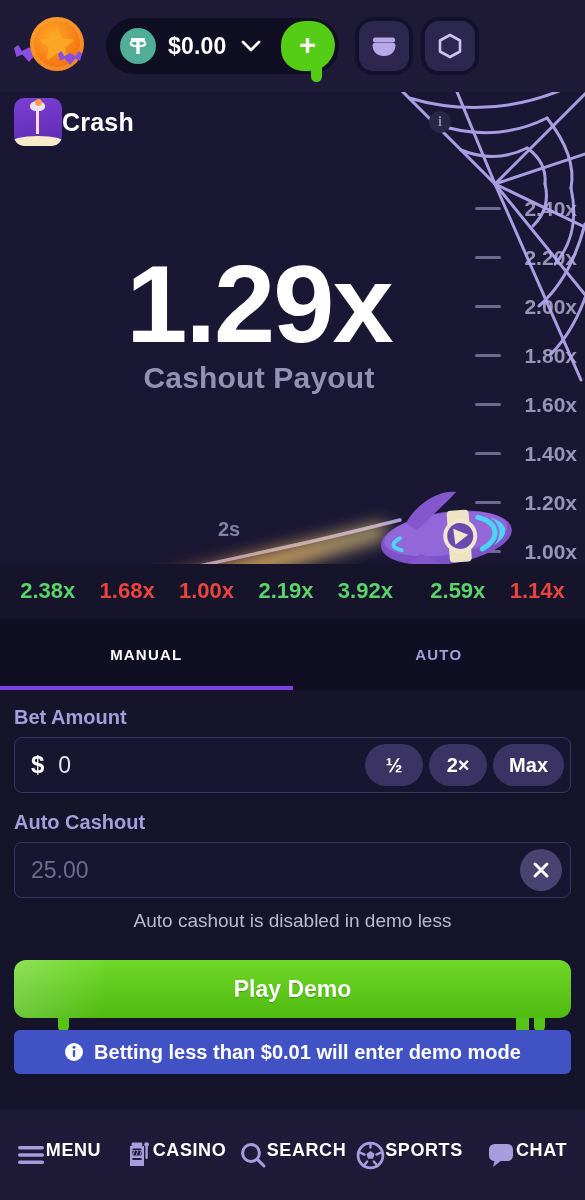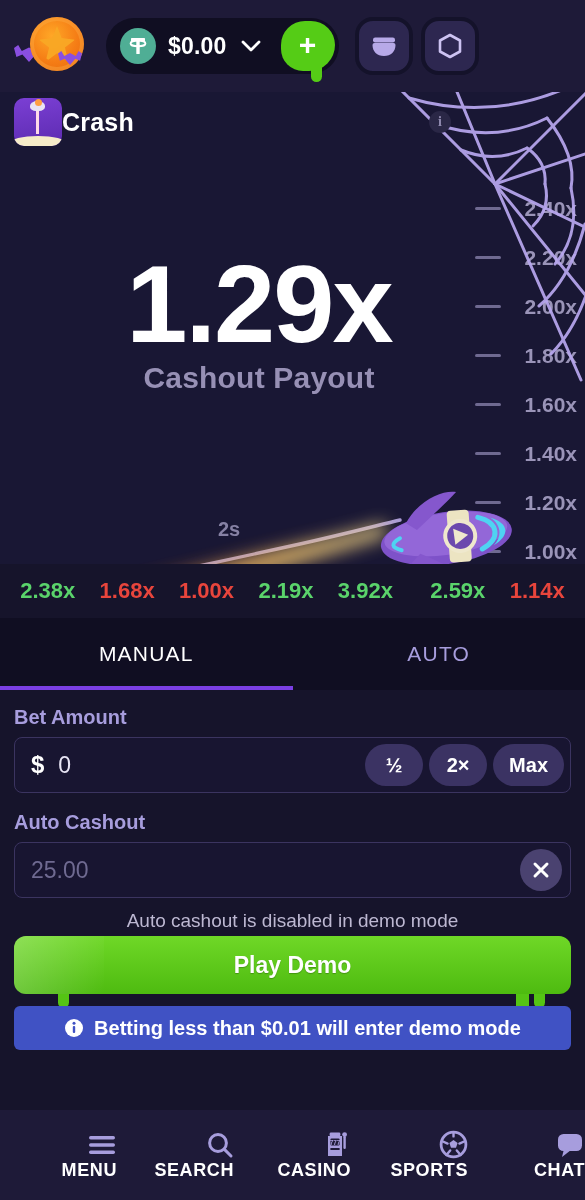--- a/index.html
+++ b/index.html
@@ -188,21 +188,21 @@
   
   .tabs {
     height: 72px; flex: 0 0 72px;
     background: #100e22;
     display: flex; align-items: stretch;
     position: relative;
   }
   .tab {
     flex: 1;
     display: flex; align-items: center; justify-content: center;
-    font-size: 21px; font-weight: 400; letter-spacing: 1.2px;
+    font-size: 15px; font-weight: 700; letter-spacing: 1.2px;
     cursor: pointer;
     color: #a79ddd;
     position: relative;
   }
   .tab.active { color: #ffffff; }
   .tab.active::after {
     content: ""; position: absolute; left: 0; right: 0; bottom: 0;
     height: 4px; background: #7b3fe4;
   }
 
@@ -260,21 +260,21 @@
   .clear-btn {
     width: 42px; height: 42px; border-radius: 50%;
     background: #4a4270; border: none;
     display: flex; align-items: center; justify-content: center;
     cursor: pointer;
   }
   .hint {
     color: #bdb8d2; font-size: 19px;
     margin-top: 12px; text-align: center;
   }
-  .play-wrap { position: relative; margin-top: 4px; }
+  .play-wrap { position: relative; margin-top: 28px; }
   .play-btn {
     position: relative;
     width: 100%; height: 58px;
     background: linear-gradient(180deg, #6fd827 0%, #4ebb10 100%);
     border: none; border-radius: 12px;
     color: #ffffff; font-size: 23px; font-weight: 700;
     cursor: pointer; z-index: 2;
     font-family: "Liberation Sans", sans-serif;
     text-shadow: 0 1px 1px rgba(0,0,0,.25);
     overflow: hidden;
@@ -304,21 +304,21 @@
   .notice-text { color: #fff; font-size: 20px; font-weight: 700; }
 
   
   .bottomnav {
     height: 90px; flex: 0 0 90px;
     background: #1e1a38;
     display: flex; align-items: center;
   }
   .nav-item {
     flex: 1;
-    display: flex; flex-direction: column; align-items: flex-end; justify-content: center;
+    display: flex; flex-direction: row; align-items: flex-start; justify-content: center;
     cursor: pointer;
   }
   .nav-label { color: #ffffff; font-size: 18px; font-weight: 700; letter-spacing: .6px; }
   .nav-icon { height: 30px; display: flex; align-items: center; justify-content: center; }
 </style>
 </head>
 <body>
 
 <div class="app">
 
@@ -511,21 +511,21 @@
     <div class="field-label">Auto Cashout</div>
     <div class="cashout-row">
       <input class="cashout-input" type="text" placeholder="25.00" style="">
       <button class="clear-btn">
         <svg width="20" height="20" viewBox="0 0 20 20">
           <path d="M4 4 L16 16 M16 4 L4 16" stroke="#ffffff" stroke-width="3" stroke-linecap="round"></path>
         </svg>
       </button>
     </div>
 
-    <div class="hint">Auto cashout is disabled in demo mode</div>
+    <div class="hint">Auto cashout is disabled in demo less</div>
 
     <div class="play-wrap">
       <div class="drip d1"></div>
       <div class="drip d2"></div>
       <div class="drip d3"></div>
       <button class="play-btn">Play Demo</button>
     </div>
 
     <div class="notice">
       <svg width="20" height="20" viewBox="0 0 20 20">
@@ -541,49 +541,49 @@
 
     <div class="nav-item">
       <span class="nav-icon">
         <svg width="30" height="22" viewBox="0 0 30 22">
           <rect x="2" y="2" width="26" height="3.4" rx="1.7" fill="#a79ddd"></rect>
           <rect x="2" y="9.3" width="26" height="3.4" rx="1.7" fill="#a79ddd"></rect>
           <rect x="2" y="16.6" width="26" height="3.4" rx="1.7" fill="#a79ddd"></rect>
         </svg>
       </span>
       <span class="nav-label">MENU</span>
-    </div>
-
-    <div class="nav-item">
-      <span class="nav-icon">
-        <svg width="28" height="28" viewBox="0 0 28 28">
-          <circle cx="12" cy="12" r="8.4" fill="none" stroke="#a79ddd" stroke-width="3"></circle>
-          <path d="M18.4 18.4 L25 25" stroke="#a79ddd" stroke-width="3" stroke-linecap="round"></path>
-        </svg>
-      </span>
-      <span class="nav-label">SEARCH</span>
     </div>
 
     <div class="nav-item">
       <span class="nav-icon">
         <svg width="28" height="30" viewBox="0 0 28 30">
           <path d="M5 6 h14 v20 h-14 z" fill="#a79ddd"></path>
           <rect x="6.6" y="2.5" width="10.8" height="4" rx="1.4" fill="#a79ddd"></rect>
           <rect x="7.4" y="8.5" width="9.2" height="7" rx="1.2" fill="#1e1a38"></rect>
           <text x="12" y="14.6" font-size="6.4" font-family="Liberation Sans, sans-serif" font-weight="700" fill="#a79ddd" text-anchor="middle">777</text>
           <rect x="7.4" y="18" width="9.2" height="2" fill="#1e1a38"></rect>
           <rect x="20.4" y="6" width="2.4" height="13" rx="1.2" fill="#a79ddd"></rect>
           <circle cx="21.6" cy="4.6" r="2.4" fill="#a79ddd"></circle>
         </svg>
       </span>
       <span class="nav-label">CASINO</span>
     </div>
 
     <div class="nav-item">
       <span class="nav-icon">
+        <svg width="28" height="28" viewBox="0 0 28 28">
+          <circle cx="12" cy="12" r="8.4" fill="none" stroke="#a79ddd" stroke-width="3"></circle>
+          <path d="M18.4 18.4 L25 25" stroke="#a79ddd" stroke-width="3" stroke-linecap="round"></path>
+        </svg>
+      </span>
+      <span class="nav-label">SEARCH</span>
+    </div>
+
+    <div class="nav-item">
+      <span class="nav-icon">
         <svg width="29" height="29" viewBox="0 0 29 29">
           <circle cx="14.5" cy="14.5" r="12.4" fill="none" stroke="#a79ddd" stroke-width="2.8"></circle>
           <polygon points="14.5,10 18.6,13 17,17.8 12,17.8 10.4,13" fill="#a79ddd"></polygon>
           <path d="M14.5 2.1 L14.5 6.4 M2.8 11 L8.6 13.6 M26.2 11 L20.4 13.6 M7.4 25 L11.2 20.4 M21.6 25 L17.8 20.4" stroke="#a79ddd" stroke-width="2.4" stroke-linecap="round"></path>
         </svg>
       </span>
       <span class="nav-label">SPORTS</span>
     </div>
 
     <div class="nav-item">

